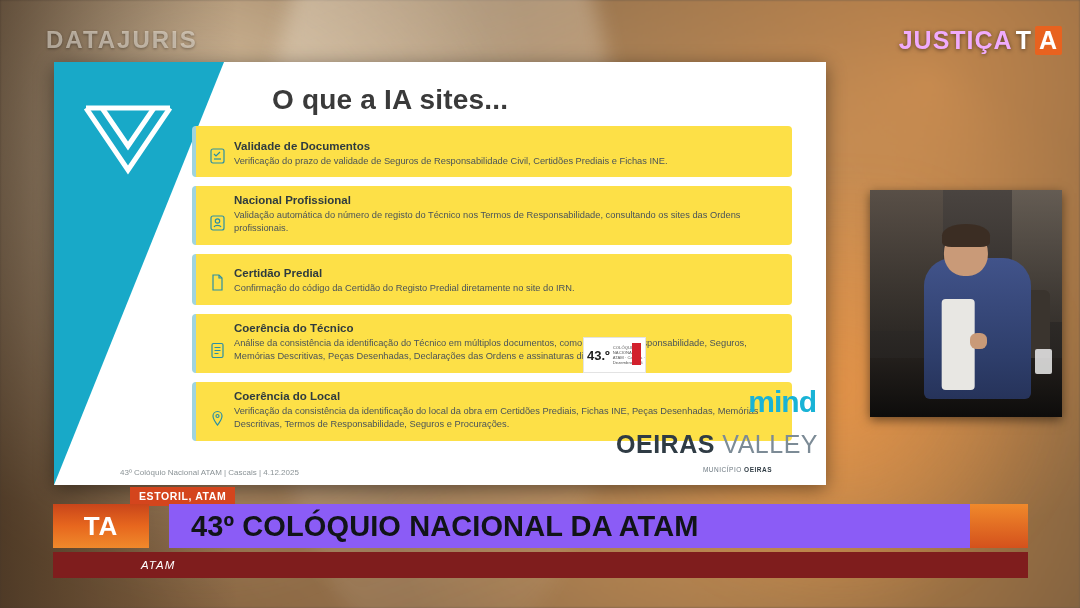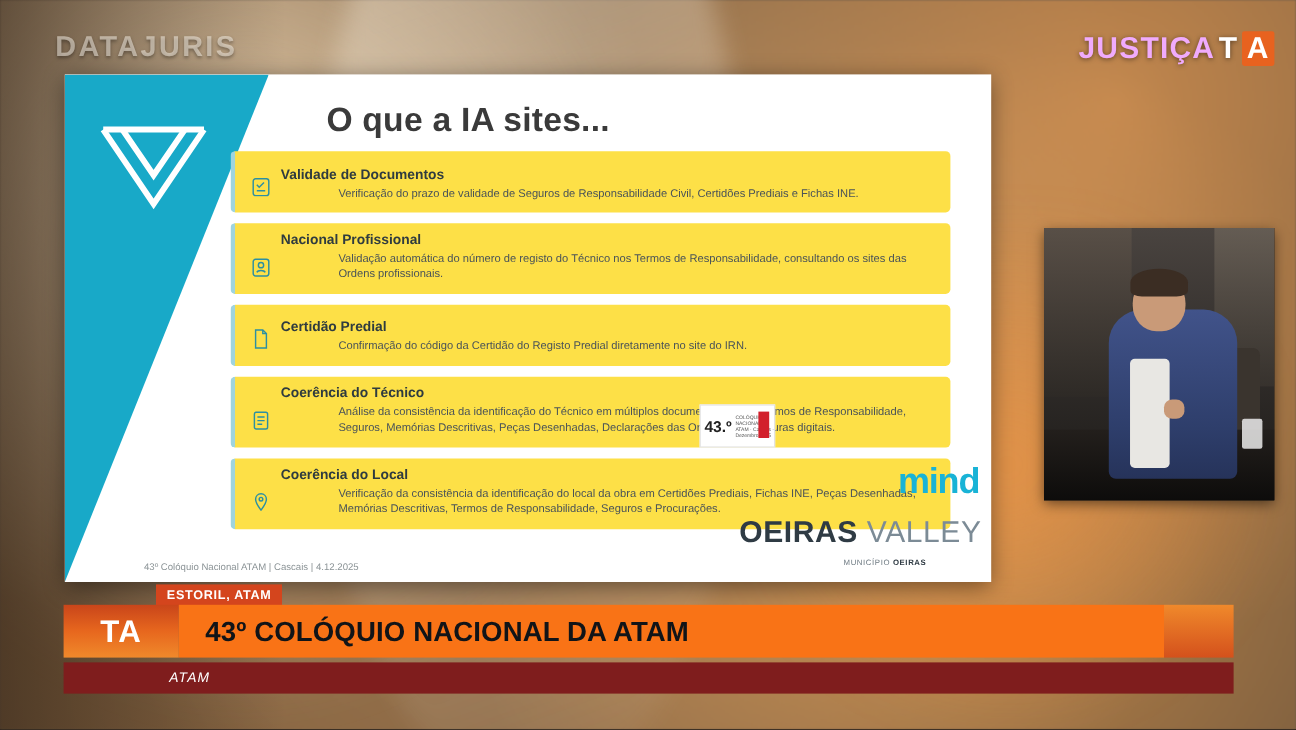--- a/index.html
+++ b/index.html
@@ -176,21 +176,20 @@
   .card-title {
     font-size: 11.5px;
     font-weight: bold;
     color: #2f3b3f;
     margin-bottom: 3px;
   }
   .card-desc {
     font-size: 9.3px;
     line-height: 1.45;
     color: #4a5358;
-    margin-left: 48px;
   }
   .slide-footer {
     position: absolute;
     left: 66px;
     bottom: 8px;
     font-size: 8px;
     color: #8b9396;
   }
   .logo-43 {
     position: absolute;
@@ -393,28 +392,29 @@
     display: flex;
     align-items: center;
     justify-content: center;
     color: #ffffff;
     font-size: 26px;
     font-weight: bold;
     letter-spacing: 1px;
   }
   .lb-title {
     flex: 1 1 auto;
-    background: #f97316;
+    background: #8b5cf6;
     display: flex;
     align-items: center;
     padding-left: 22px;
-    font-size: 23px;
+    font-size: 29px;
     font-weight: bold;
     color: #111418;
     letter-spacing: 0.1px;
+    margin-left: 20px;
   }
   .lb-right {
     width: 58px;
     background: linear-gradient(180deg, #f0892b, #d4511c);
   }
   .sub-bar {
     position: absolute;
     left: 53px;
     top: 552px;
     width: 975px;

